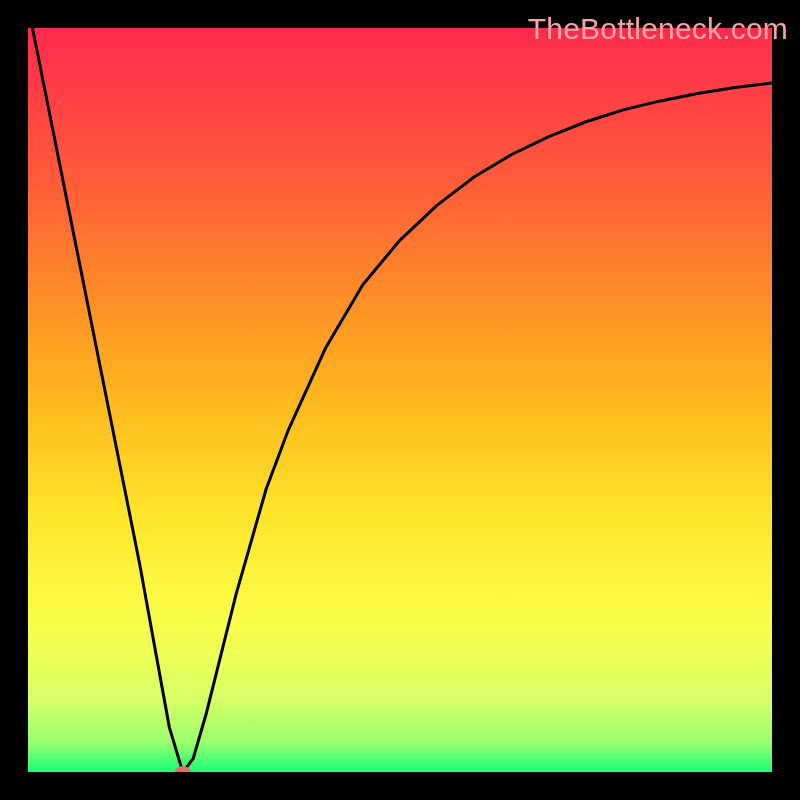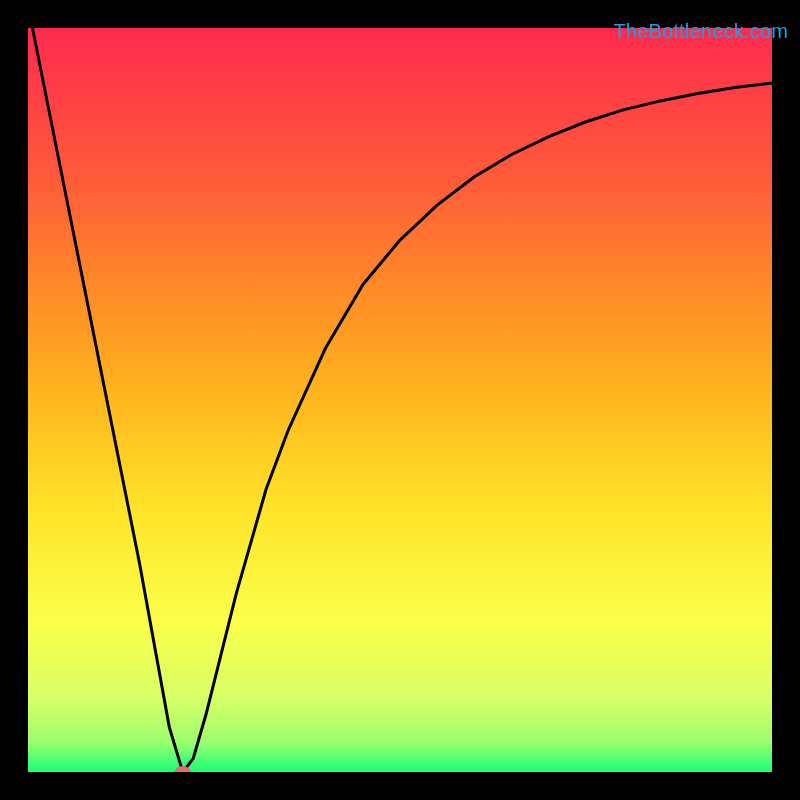--- a/index.html
+++ b/index.html
@@ -19,24 +19,24 @@
   }
   .plot-area {
     position: absolute;
     left: 28px;
     top: 28px;
     width: 744px;
     height: 744px;
   }
   .watermark {
     position: absolute;
-    top: 20px;
+    top: 12px;
     right: 12px;
-    color: #0ea5e9;
-    font-size: 20px;
+    color: #fca5a5;
+    font-size: 30px;
     font-weight: 500;
     letter-spacing: 0.2px;
     user-select: none;
   }
   svg {
     display: block;
     width: 100%;
     height: 100%;
   }
 </style>

